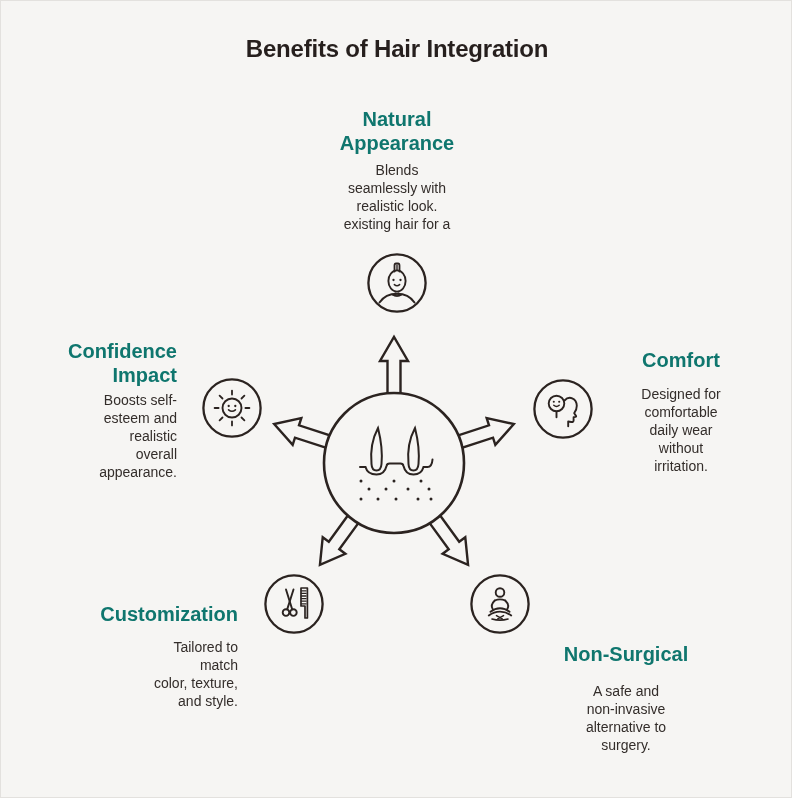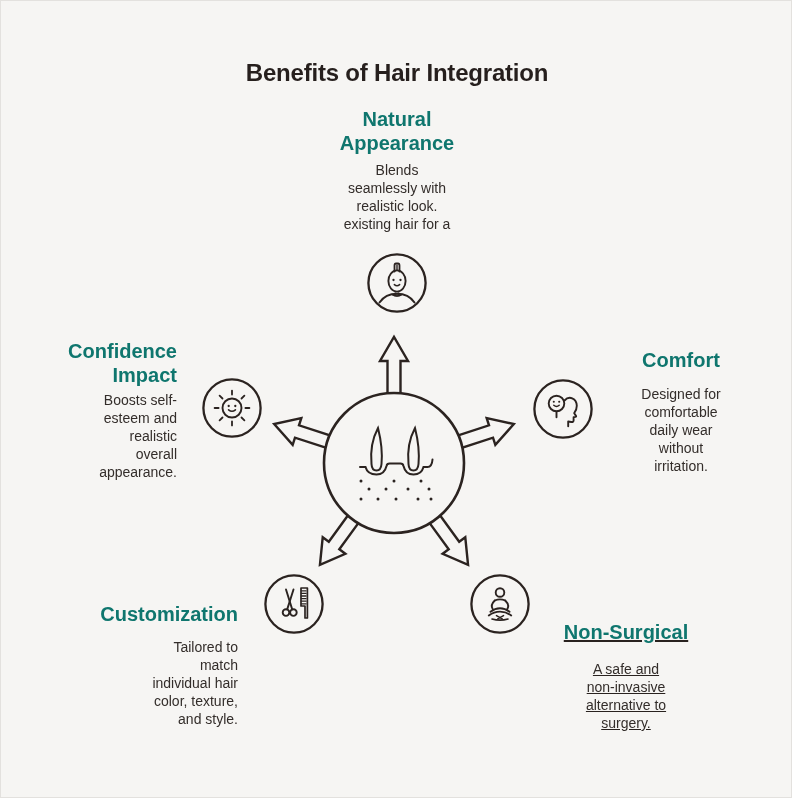--- a/index.html
+++ b/index.html
@@ -7,41 +7,41 @@
     width:792px;height:798px;
     background:#f6f5f3;
     font-family:"Liberation Sans","DejaVu Sans",sans-serif;
     position:relative;overflow:hidden;
     box-sizing:border-box;
     border:1px solid #e3e1de;
     color:#29221f;
   }
   .abs{position:absolute;}
   .title{
-    left:0;top:58px;width:792px;text-align:center;
+    left:0;top:34px;width:792px;text-align:center;
     font-size:24px;font-weight:bold;letter-spacing:-0.2px;color:#261f1d;
   }
   .benefit .head{
     font-size:20px;font-weight:bold;line-height:24px;color:#0f766e;
   }
   .benefit .desc{
     font-size:14px;line-height:18px;color:#332d2a;
   }
   .t-center{text-align:center;}
   .t-left{text-align:center;}
   .t-right{text-align:right;}
   #b-natural{left:296px;top:106px;width:200px;}
   #b-natural .desc{margin-top:6px;}
   #b-confidence{right:614px;top:338px;width:170px;}
   #b-confidence .desc{margin-top:4px;}
   #b-comfort{left:615px;top:347px;width:130px;}
   #b-comfort .desc{margin-top:13px;}
   #b-customization{right:553px;top:601px;width:180px;}
   #b-customization .desc{margin-top:12px;}
-  #b-nonsurgical{left:555px;top:619px;width:140px;text-decoration:underline;}
+  #b-nonsurgical{left:555px;top:641px;width:140px;}
   #b-nonsurgical .desc{margin-top:16px;}
   svg{display:block;}
   .icon-badge{width:64px;height:64px;}
   #icon-natural{left:364px;top:250px;}
   #icon-confidence{left:199px;top:375px;}
   #icon-comfort{left:530px;top:376px;}
   #icon-customization{left:261px;top:571px;}
   #icon-nonsurgical{left:467px;top:571px;}
   #hub{left:250px;top:325px;}
 </style>
@@ -90,21 +90,20 @@
   </div>
 </div>
 
 <div class="abs benefit t-right" id="b-customization">
   <div class="head">
     <div>Customization</div>
   </div>
   <div class="desc">
     <div>Tailored to</div>
     <div>match</div>
-    <div>individual hair</div>
     <div>color, texture,</div>
     <div>and style.</div>
   </div>
 </div>
 
 <div class="abs benefit t-left" id="b-nonsurgical">
   <div class="head">
     <div>Non-Surgical</div>
   </div>
   <div class="desc">

